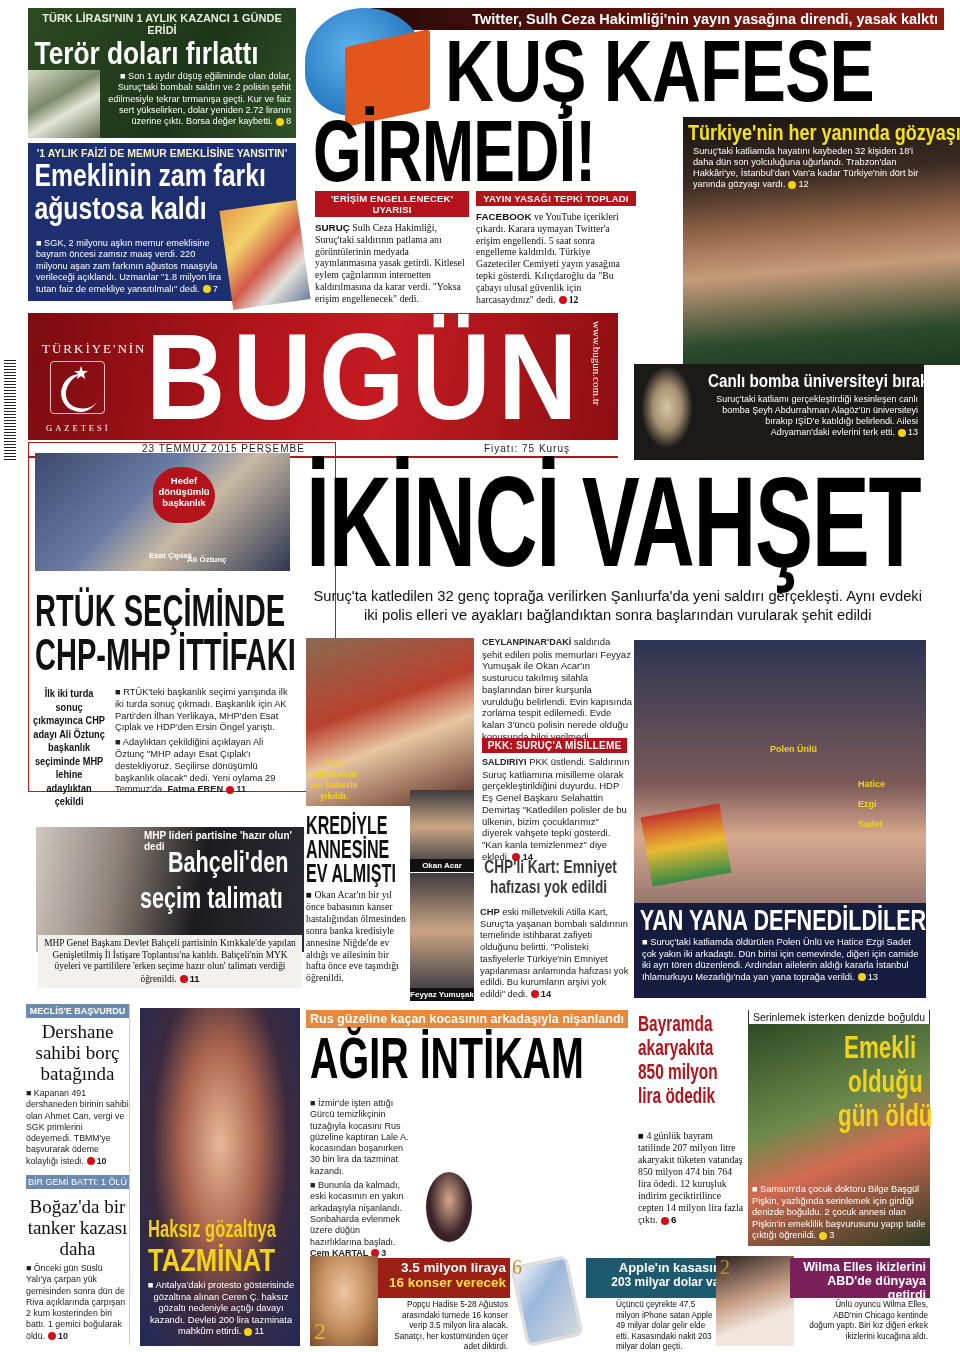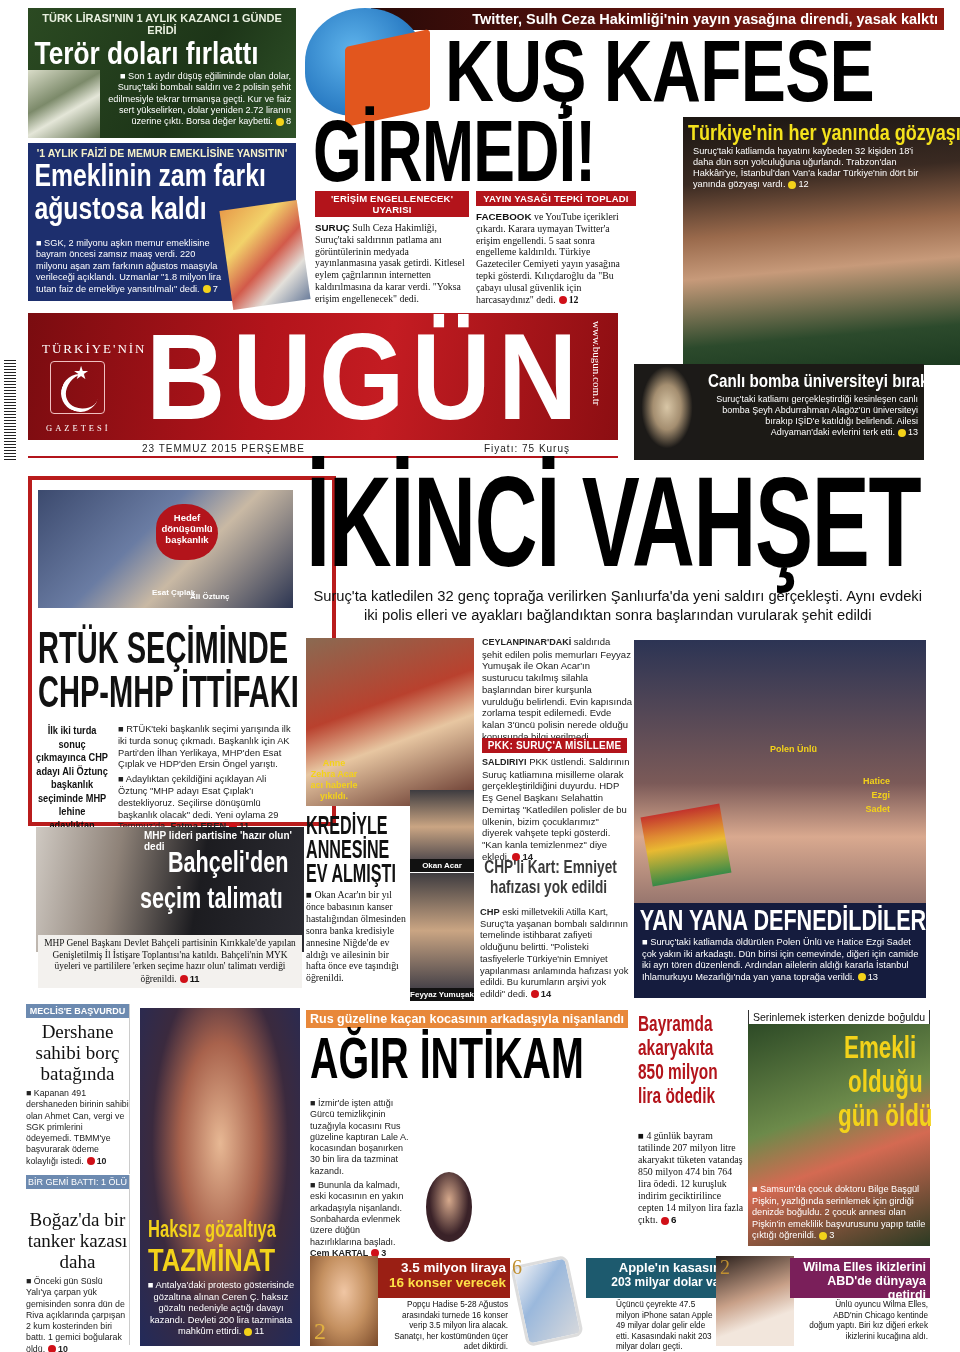--- a/index.html
+++ b/index.html
@@ -97,21 +97,21 @@
 </div>
 
 <div class="abs" style="left:634px;top:364px;width:290px;height:96px;background:#1c1a16;">
   <div class="abs ph-face" style="left:0;top:0;width:66px;height:96px;"></div>
   <div class="cond abs" style="left:74px;top:6px;font-size:19px;color:#fff;transform:scaleX(.8);">Canlı bomba üniversiteyi bırakmış</div>
   <div class="abs p" style="left:74px;top:30px;width:210px;color:#fff;font-size:9px;line-height:11px;text-align:right;">
     <span>Suruç'taki katliamı gerçekleştirdiği kesinleşen canlı bomba Şeyh Abdurrahman Alagöz'ün üniversiteyi bırakıp IŞİD'e katıldığı belirlendi. Ailesi Adıyaman'daki evlerini terk etti.</span><span class="dot dy"></span><span>13</span>
   </div>
 </div>
 
-<div class="abs" style="left:28px;top:476px;width:308px;height:350px;border:4px solid #b91c1c;">
+<div class="abs" style="left:28px;top:442px;width:308px;height:350px;border:1px solid #b91c1c;">
   <div class="abs ph-pol" style="left:6px;top:10px;width:255px;height:118px;">
     <div class="abs" style="left:118px;top:14px;width:62px;height:56px;background:#b3141b;border-radius:45% 55% 50% 40%;color:#fff;font-size:9.5px;font-weight:bold;text-align:center;padding-top:8px;line-height:11px;">
       <span>Hedef dönüşümlü başkanlık</span>
     </div>
     <div class="abs" style="left:114px;top:98px;color:#fff;font-size:8px;font-weight:bold;">Esat Çıplak</div>
     <div class="abs" style="left:152px;top:102px;color:#fff;font-size:8px;font-weight:bold;">Ali Öztunç</div>
   </div>
   <div class="cond abs" style="left:6px;top:146px;font-size:44px;line-height:44px;transform:scaleX(.66);">RTÜK SEÇİMİNDE</div>
   <div class="cond abs" style="left:6px;top:190px;font-size:44px;line-height:44px;transform:scaleX(.66);">CHP-MHP İTTİFAKI</div>
   <div class="abs" style="left:4px;top:244px;width:72px;font-size:10.5px;line-height:13.5px;text-align:center;font-weight:bold;transform:scaleX(.88);transform-origin:left top;width:82px;">İlk iki turda sonuç çıkmayınca CHP adayı Ali Öztunç başkanlık seçiminde MHP lehine adaylıktan çekildi</div>
@@ -151,21 +151,21 @@
 <div class="abs" style="left:480px;top:857px;width:150px;">
   <div class="cond" style="font-size:19px;line-height:20px;color:#3a3a3a;transform:scaleX(.72);padding-left:6px;">CHP'li Kart: Emniyet</div>
   <div class="cond" style="font-size:19px;line-height:20px;color:#3a3a3a;transform:scaleX(.72);padding-left:14px;">hafızası yok edildi</div>
   <div style="font-size:9.3px;line-height:11.7px;color:#222;margin-top:10px;">
     <b>CHP</b> <span>eski milletvekili Atilla Kart, Suruç'ta yaşanan bombalı saldırının temelinde istihbarat zafiyeti olduğunu belirtti. "Polisteki tasfiyelerle Türkiye'nin Emniyet yapılanması anlamında hafızası yok edildi. Bu kurumların arşivi yok edildi" dedi.</span><span class="dot dr"></span><b>14</b>
   </div>
 </div>
 
 <div class="abs ph-girls" style="left:634px;top:640px;width:292px;height:358px;">
   <div class="abs" style="left:136px;top:104px;color:#f3d21a;font-size:9px;font-weight:bold;">Polen Ünlü</div>
-  <div class="abs" style="left:224px;top:134px;width:32px;color:#f3d21a;font-size:9px;font-weight:bold;text-align:right;line-height:14px;">Hatice Ezgi Sadet</div>
+  <div class="abs" style="left:224px;top:134px;width:32px;color:#f3d21a;font-size:9px;font-weight:bold;text-align:left;line-height:20px;">Hatice Ezgi Sadet</div>
   <div class="abs" style="left:12px;top:170px;width:80px;height:70px;background:linear-gradient(180deg,#c8201a,#f0c01c 50%,#1a8a3a);opacity:.8;transform:rotate(-10deg);"></div>
   <div class="abs" style="left:0;top:263px;width:292px;height:95px;background:#151c3e;">
     <div class="cond" style="color:#fff;font-size:30px;line-height:34px;padding-left:8px;transform:scaleX(.72);">YAN YANA DEFNEDİLDİLER</div>
     <div style="color:#fff;font-size:9.3px;line-height:11.5px;padding:0 6px 0 8px;">
       <span class="bul">Suruç'taki katliamda öldürülen Polen Ünlü ve Hatice Ezgi Sadet çok yakın iki arkadaştı. Dün birisi için cemevinde, diğeri için camide iki ayrı tören düzenlendi. Ardından ailelerin aldığı kararla İstanbul Ihlamurkuyu Mezarlığı'nda yan yana toprağa verildi.</span><span class="dot dy"></span><span>13</span>
     </div>
   </div>
 </div>
 
 <div class="abs ph-bahceli" style="left:36px;top:827px;width:268px;height:125px;">
@@ -179,21 +179,21 @@
 
 <div class="abs" style="left:26px;top:1004px;width:104px;height:170px;border-right:1px solid #ccc;">
   <div style="background:#6c8ab0;color:#fff;font-weight:bold;font-size:9px;text-align:center;padding:2px 0;">MECLİS'E BAŞVURDU</div>
   <div class="serif" style="font-size:19px;line-height:21px;text-align:center;margin-top:3px;">Dershane sahibi borç batağında</div>
   <div style="font-size:8.8px;line-height:11.3px;margin-top:4px;color:#222;">
     <span class="bul">Kapanan 491 dershaneden birinin sahibi olan Ahmet Can, vergi ve SGK primlerini ödeyemedi. TBMM'ye başvurarak ödeme kolaylığı istedi.</span><span class="dot dr"></span><b>10</b>
   </div>
 </div>
 <div class="abs" style="left:26px;top:1175px;width:104px;height:170px;border-right:1px solid #ccc;">
   <div style="background:#6c8ab0;color:#fff;font-weight:normal;font-size:9px;text-align:center;padding:2px 0;">BİR GEMİ BATTI: 1 ÖLÜ</div>
-  <div class="serif" style="font-size:19px;line-height:21px;text-align:center;margin-top:20px;">Boğaz'da bir tanker kazası daha</div>
+  <div class="serif" style="font-size:19px;line-height:21px;text-align:center;margin-top:7px;">Boğaz'da bir tanker kazası daha</div>
   <div style="font-size:8.8px;line-height:11.3px;margin-top:4px;color:#222;">
     <span class="bul">Önceki gün Süslü Yalı'ya çarpan yük gemisinden sonra dün de Riva açıklarında çarpışan 2 kum kosterinden biri battı. 1 gemici boğularak öldü.</span><span class="dot dr"></span><b>10</b>
   </div>
 </div>
 
 <div class="abs ph-woman" style="left:140px;top:1008px;width:160px;height:338px;">
   <div class="cond abs" style="left:8px;top:208px;font-size:23px;color:#f3d21a;transform:scaleX(.72);">Haksız gözaltıya</div>
   <div class="cond abs" style="left:8px;top:234px;font-size:32px;color:#f3d21a;transform:scaleX(.8);">TAZMİNAT</div>
   <div class="abs" style="left:6px;top:272px;width:150px;color:#fff;font-size:9.3px;line-height:11.5px;text-align:center;">
     <span class="bul">Antalya'daki protesto gösterisinde gözaltına alınan Ceren Ç. haksız gözaltı nedeniyle açtığı davayı kazandı. Devleti 200 lira tazminata mahkûm ettirdi.</span><span class="dot dy"></span><span>11</span>

